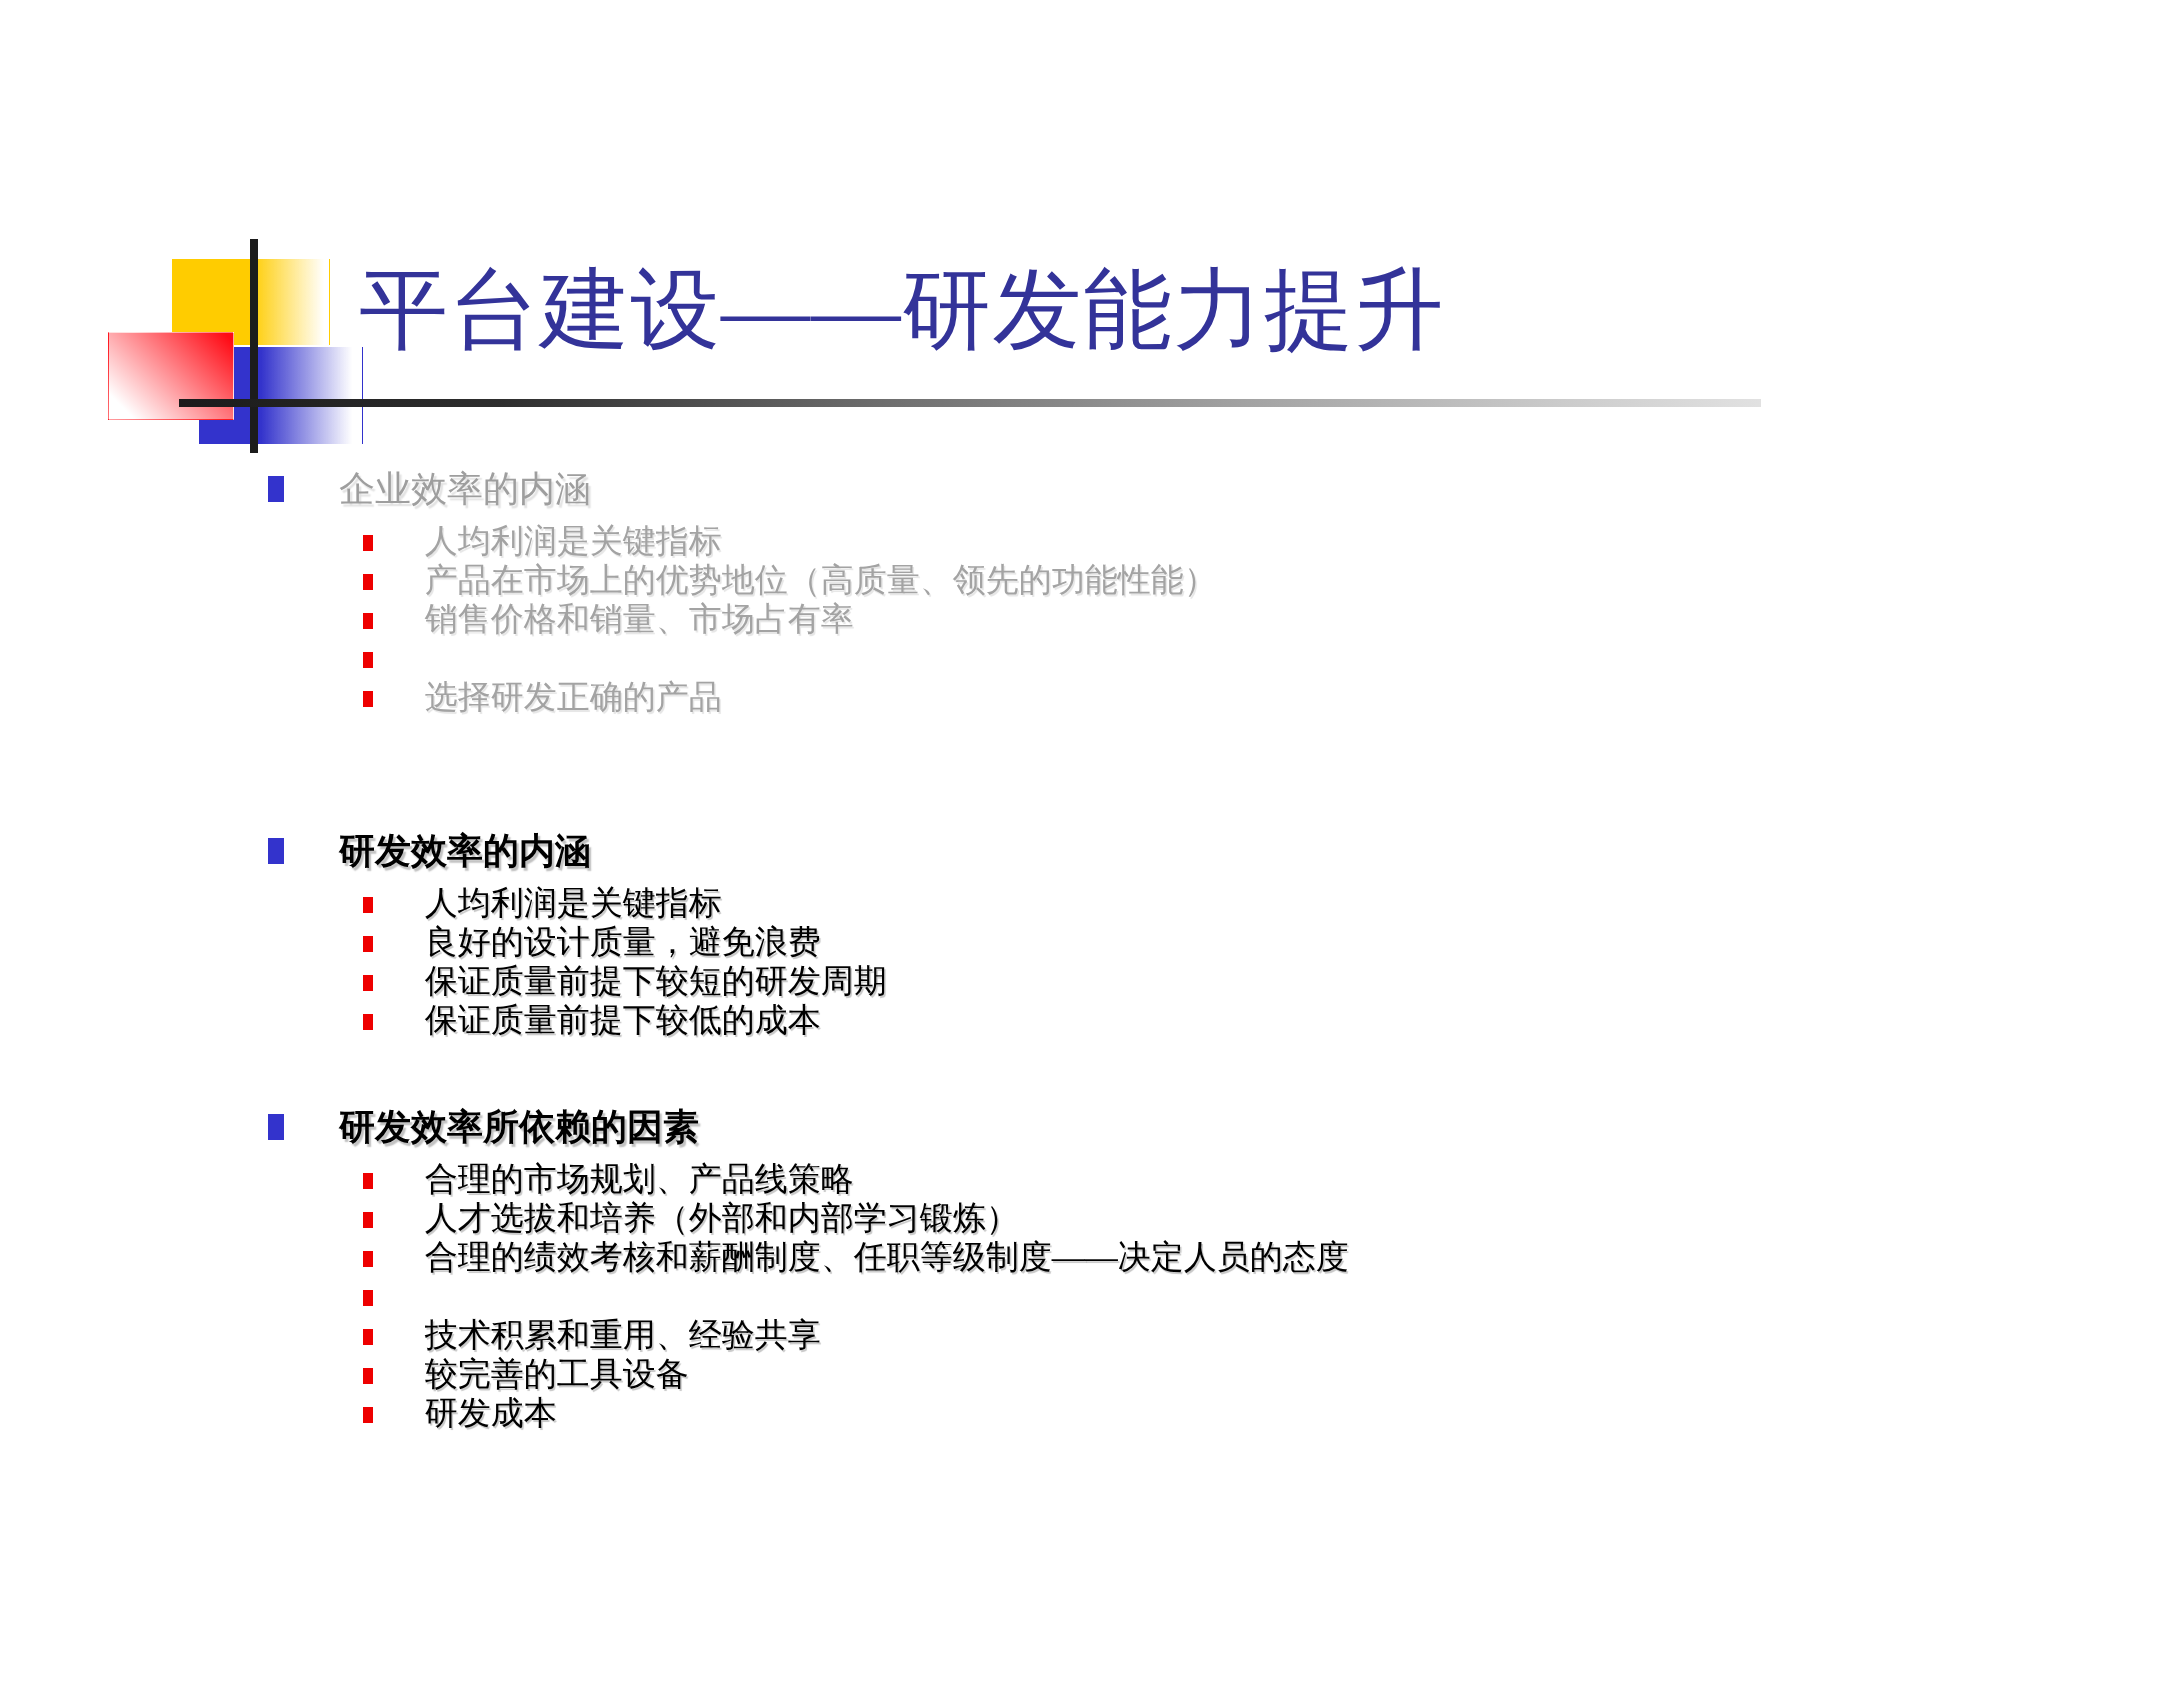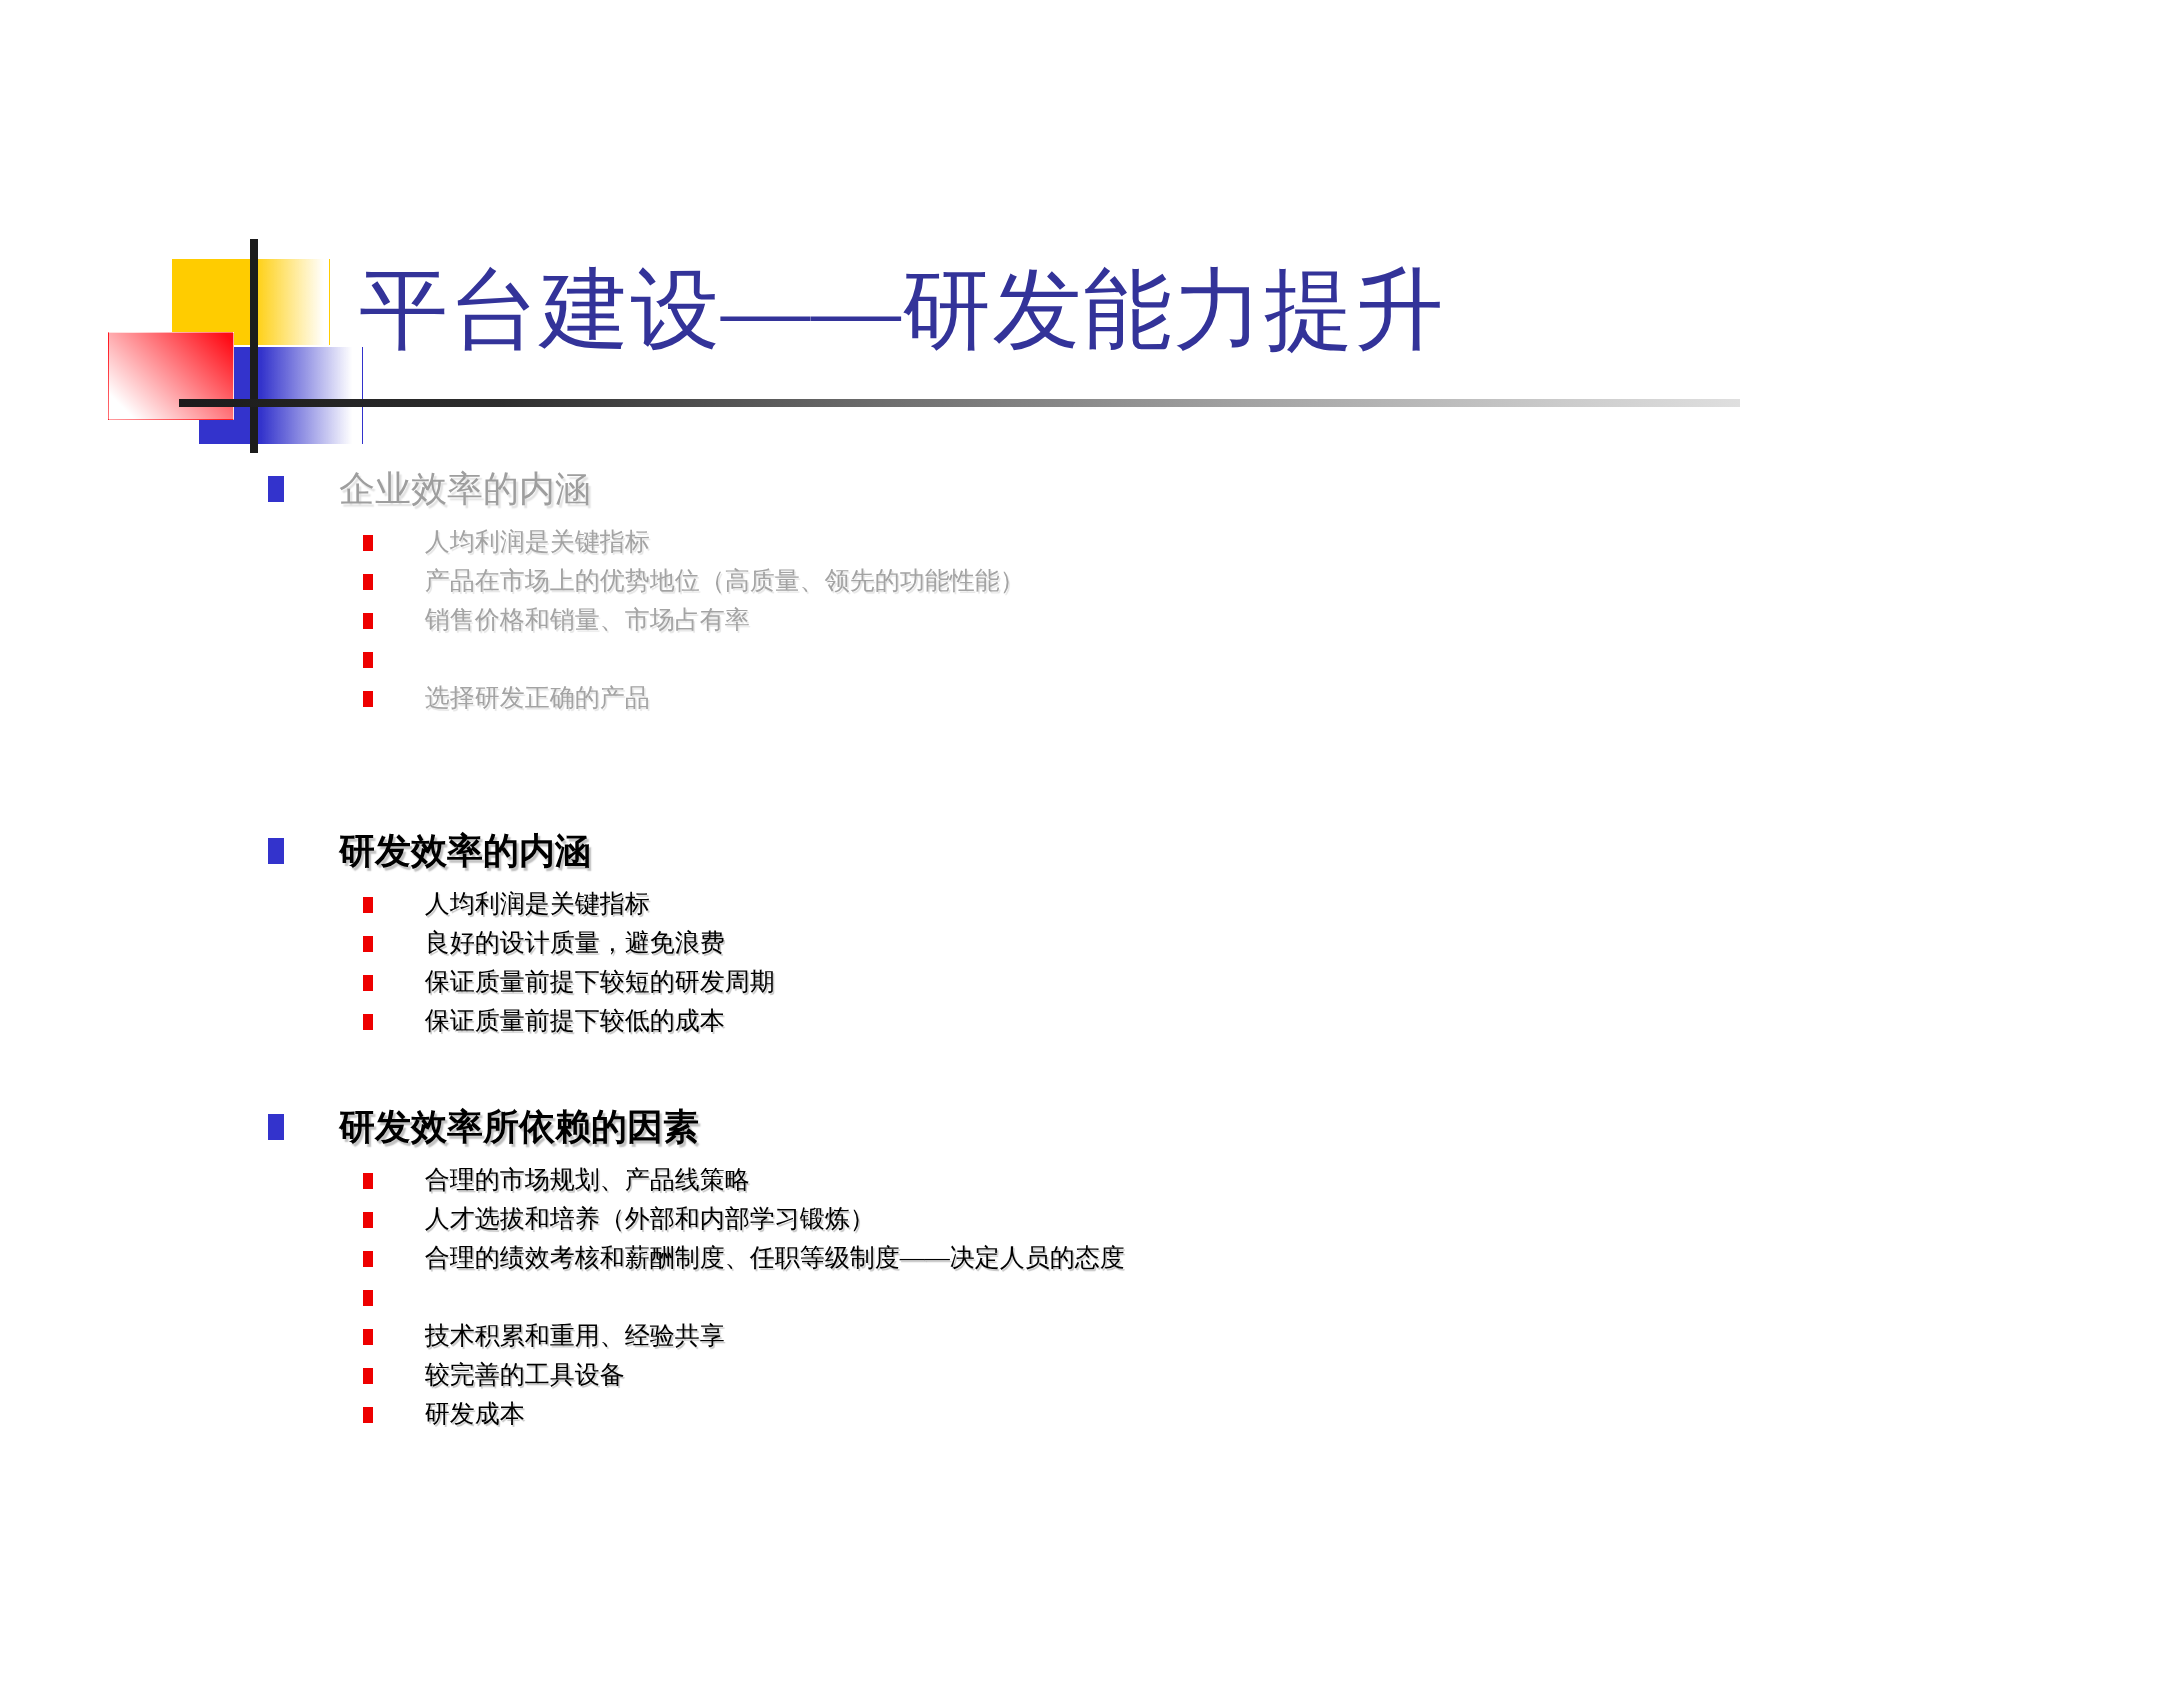--- a/index.html
+++ b/index.html
@@ -2,20 +2,21 @@
 <html style="font-size:12px"><head>
 <meta charset="utf-8">
 <style>
   html,body{margin:0;padding:0;background:#fff;}
   .slide{
     position:relative;
     width:1740px;height:1688px;
     background:#ffffff;
     overflow:hidden;
     font-family:"Liberation Serif","DejaVu Serif",serif;
+    padding-left:21px;
   }
 
   
   .deco{position:absolute;}
   .deco-yellow{
     left:172px;top:259px;width:157px;height:86px;
     background:linear-gradient(to right,#FFCC00 0%,#FFCC00 50%,rgba(255,255,255,0.05) 97%);
     border-right:1.5px solid rgba(255,204,0,0.30);
     z-index:1;
   }
@@ -75,21 +76,21 @@
     color:#000;white-space:nowrap;
     text-shadow:2.3px 3px 1.5px rgba(0,0,0,0.25);
   }
 
   .sub-row{height:39px;padding-left:95px;}
   .sub-row .bullet{
     width:9.8px;height:16.5px;margin-top:12.8px;margin-right:52px;
     background:#EE0000;
   }
   .sub-text{
-    font-size:25px;line-height:39px;
+    font-size:33px;line-height:39px;
     color:#000;white-space:nowrap;
     text-shadow:1.5px 2.3px 0.8px rgba(0,0,0,0.22);
   }
 
   
   .dimmed .heading-text{
     color:#9E9E9E;font-weight:normal;
     text-shadow:2.3px 3px 1.5px rgba(0,0,0,0.12);
   }
   .dimmed .sub-text{

